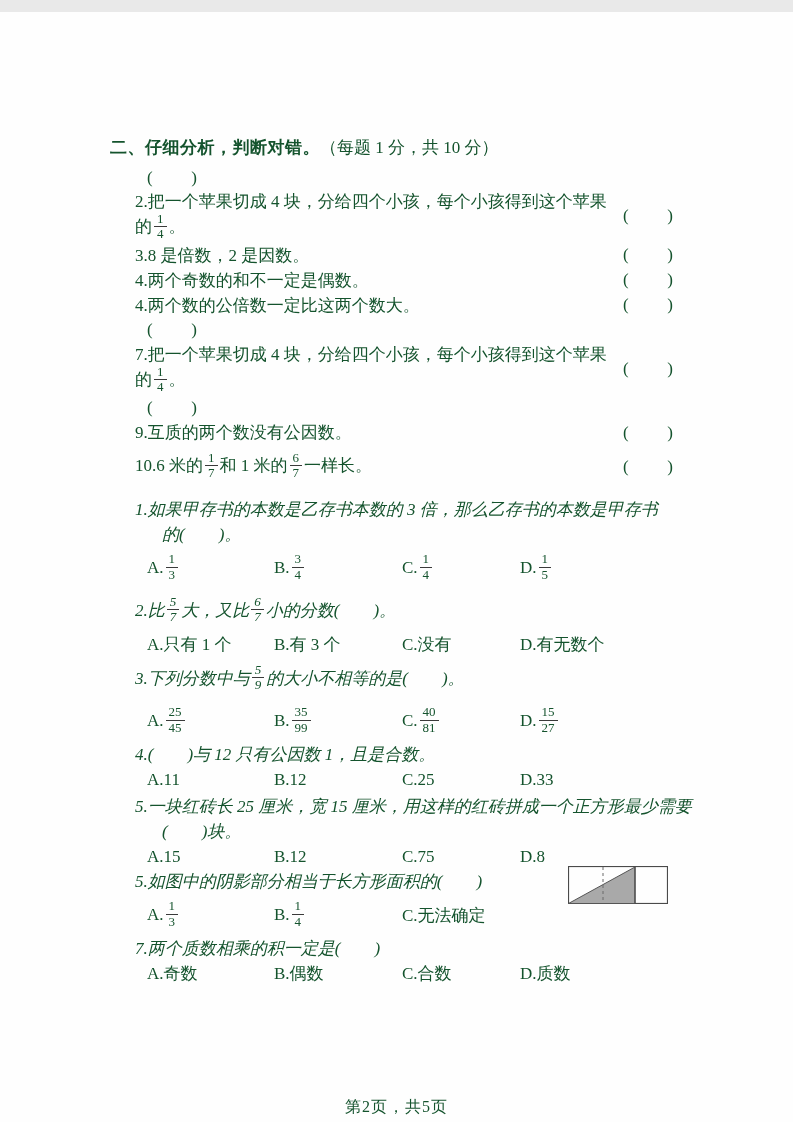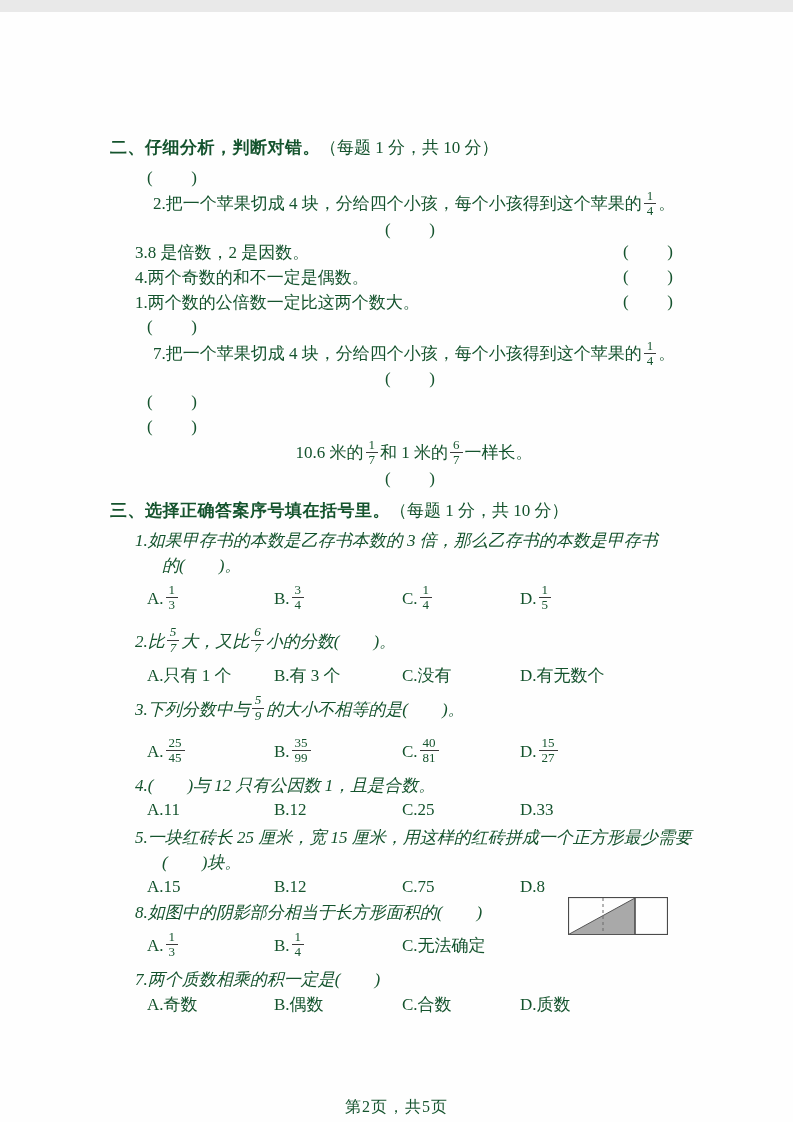--- a/index.html
+++ b/index.html
@@ -20,21 +20,21 @@
   .sec-title .t-bold {
     font-weight:700;
     font-family:"Liberation Sans","DejaVu Sans",sans-serif;
     letter-spacing:0.5px;
   }
   .sec-title .t-note { font-weight:400; }
 
   .indent { margin-left:25px; }
 
   .jrow { display:flex; align-items:center; min-height:25px; }
-  .jrow.tall { min-height:43px;flex-direction:column; }
+  .jrow.tall { min-height:43px; }
   .jrow .stem { flex:1; }
   .ans {
     display:flex; justify-content:space-between;
     width:50px; margin-left:12px; margin-right:20px;
     flex:none;
   }
 
   .q { position:relative; }
   .qline { min-height:25px; display:flex; align-items:center;font-style:italic; }
   .qline.tall { min-height:43px; }
@@ -103,21 +103,21 @@
             </span>
         </div>
         <div class="jrow">
           <span class="stem">4.两个奇数的和不一定是偶数。</span>
           <span class="ans">
               <span>(</span>
               <span>)</span>
             </span>
         </div>
         <div class="jrow">
-          <span class="stem">1.两个数的公倍数一定比这两个数大。</span>
+          <span class="stem">4.两个数的公倍数一定比这两个数大。</span>
           <span class="ans">
               <span>(</span>
               <span>)</span>
             </span>
         </div>
         <div class="jrow">
           <span class="ans">
               <span>(</span>
               <span>)</span>
             </span>
@@ -132,20 +132,21 @@
               <span>)</span>
             </span>
         </div>
         <div class="jrow">
           <span class="ans">
               <span>(</span>
               <span>)</span>
             </span>
         </div>
         <div class="jrow">
+          <span class="stem">9.互质的两个数没有公因数。</span>
           <span class="ans">
               <span>(</span>
               <span>)</span>
             </span>
         </div>
         <div class="jrow tall">
           <span class="stem">10.6 米的<span class="frac">
                 <span class="fnum">1</span>
                 <span class="fden">7</span>
               </span>和 1 米的<span class="frac">
@@ -154,23 +155,20 @@
               </span>一样长。</span>
           <span class="ans">
               <span>(</span>
               <span>)</span>
             </span>
         </div>
       </div>
     </section>
 
     <section class="sec-choice">
-      <h2 class="sec-title">
-        <span class="t-bold">三、选择正确答案序号填在括号里。</span><span class="t-note">（每题 1 分，共 10 分）</span>
-      </h2>
       <div class="indent">
 
         <div class="q">
           <div class="qline">1.如果甲存书的本数是乙存书本数的 3 倍，那么乙存书的本数是甲存书</div>
           <div class="qline cont">的(　　)。</div>
           <div class="opts tall">
             <span class="opt">A.<span class="frac">
                   <span class="fnum">1</span>
                   <span class="fden">3</span>
                 </span></span>
@@ -245,21 +243,21 @@
           <div class="qline cont">(　　)块。</div>
           <div class="opts">
             <span class="opt">A.15</span>
             <span class="opt">B.12</span>
             <span class="opt">C.75</span>
             <span class="opt">D.8</span>
           </div>
         </div>
 
         <div class="q">
-          <div class="qline">8.如图中的阴影部分相当于长方形面积的(　　)</div>
+          <div class="qline">5.如图中的阴影部分相当于长方形面积的(　　)</div>
           <div class="opts tall">
             <span class="opt">A.<span class="frac">
                   <span class="fnum">1</span>
                   <span class="fden">3</span>
                 </span></span>
             <span class="opt">B.<span class="frac">
                   <span class="fnum">1</span>
                   <span class="fden">4</span>
                 </span></span>
             <span class="opt">C.无法确定</span>

